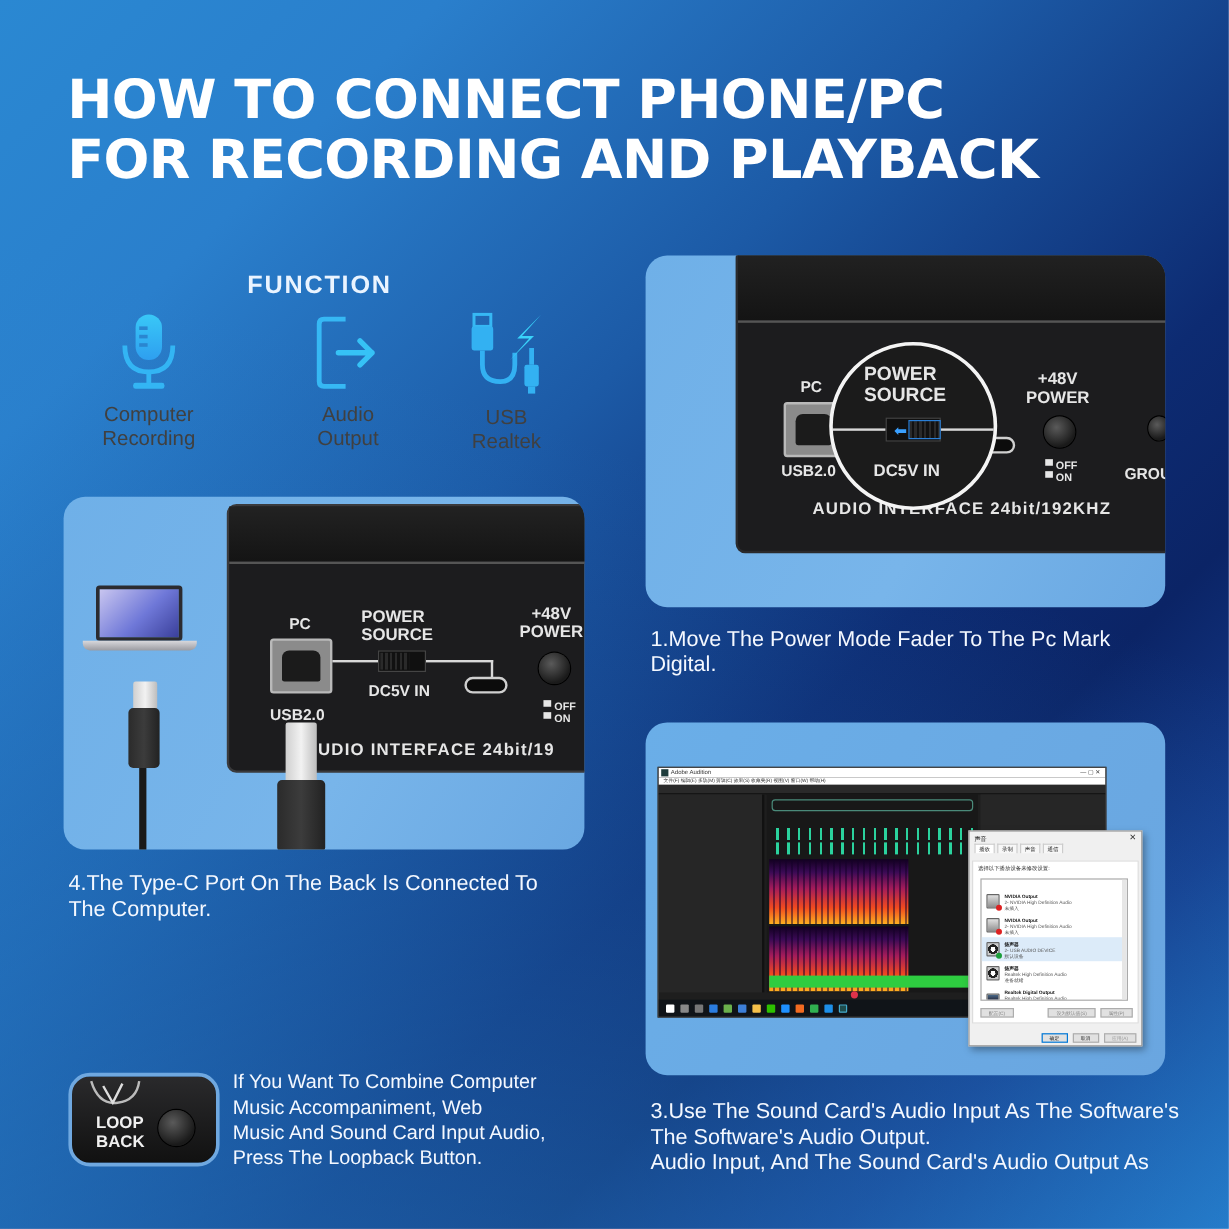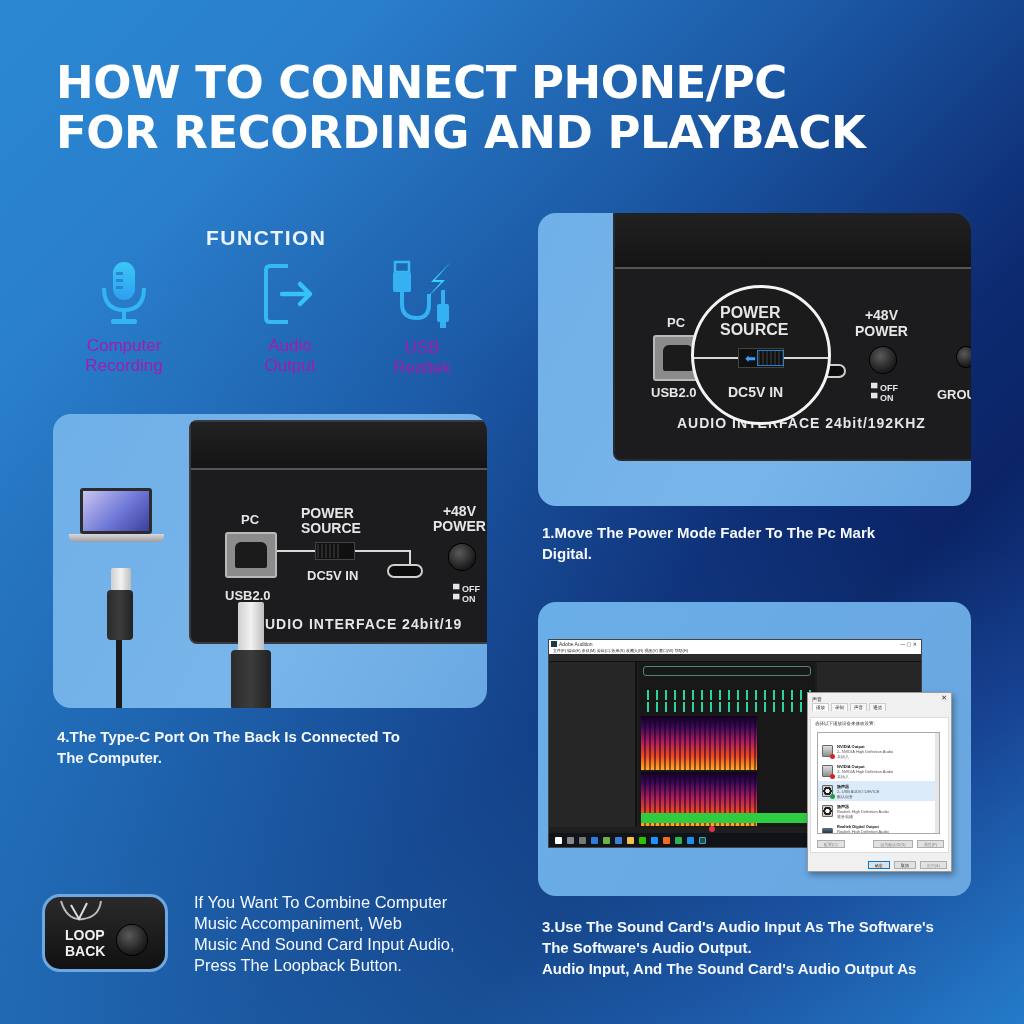--- a/index.html
+++ b/index.html
@@ -24,32 +24,32 @@
   }
   .title div { white-space: nowrap; }
 
   
   .function-head {
     position: absolute; left: 206px; top: 226px;
     font-size: 21px; font-weight: bold; letter-spacing: 1.5px; color: #eaf4ff;
   }
   .feature { position: absolute; top: 260px; width: 120px; text-align: center; }
   .feature svg { display: block; margin: 0 auto; }
-  .feature .label { font-size: 17px; line-height: 20px; color: #a21caf; margin-top: 6px; }
+  .feature .label { font-size: 17px; line-height: 20px; color: #404040; margin-top: 6px; }
 
   
   .panel {
     position: absolute; border-radius: 18px; overflow: hidden;
     background: linear-gradient(120deg, #6fb0e8 0%, #78b5ea 60%, #6aa8e2 100%);
   }
   .panel-1 { left: 538px; top: 213px; width: 433px; height: 293px; }
   .panel-2 { left: 53px; top: 414px; width: 434px; height: 294px; }
   .panel-3 { left: 538px; top: 602px; width: 433px; height: 294px; background: linear-gradient(120deg, #6aaee8, #6aa6e0); }
 
-  .caption { position: absolute; font-size: 15px; line-height: 21px; color: #f4f8ff; font-weight: bold; }
+  .caption { position: absolute; font-size: 18px; line-height: 21px; color: #f4f8ff; }
 
   
   .device {
     position: absolute; background: #1c1c1e;
     border: 2px solid #3a3a3c; border-radius: 8px;
   }
   .device .top-face { position: absolute; background: linear-gradient(#222, #141414); }
   .dev-text { position: absolute; font-weight: bold; color: #e6e6e6; white-space: nowrap; }
   .usb-b {
     position: absolute; background: #8b8b8b; border: 2px solid #b9b9b9; border-radius: 3px;
@@ -111,21 +111,21 @@
   .snd-item .name { color: #111; font-weight: bold; }
   .snd-scroll { position: absolute; right: 0; top: 0; bottom: 0; width: 4px; background: #e6e6e6; }
   .snd-btnrow { position: absolute; bottom: 4px; left: 6px; right: 4px; display: flex; gap: 4px; }
   .snd-btn { font-size: 4px; height: 8px; line-height: 8px; padding: 0 6px; background: #e1e1e1; border: 1px solid #adadad; color: #888; }
   .snd-footer { position: absolute; bottom: 2px; right: 4px; display: flex; gap: 4px; }
   .snd-footer .snd-btn { color: #222; }
   .snd-footer .snd-btn.primary { border-color: #0078d7; }
 
   
   .loopback-btn {
-    position: absolute; left: 42px; top: 894px; width: 126px; height: 78px;
+    position: absolute; left: 57px; top: 894px; width: 126px; height: 78px;
     border-radius: 18px; background: linear-gradient(#2a2a2c,#111);
     border: 3px solid #6fa8e0;
   }
   .loopback-btn .lbl { position: absolute; left: 20px; top: 30px; font-weight: bold; font-size: 14px; line-height: 16px; color: #f0f0f0; }
   .loopback-btn .knob { left: 72px; top: 28px; width: 30px; height: 30px; }
   .loop-text { position: absolute; left: 194px; top: 892px; font-size: 16.5px; line-height: 21px; color: #f4f8ff; }
 </style>
 </head>
 <body>
 

